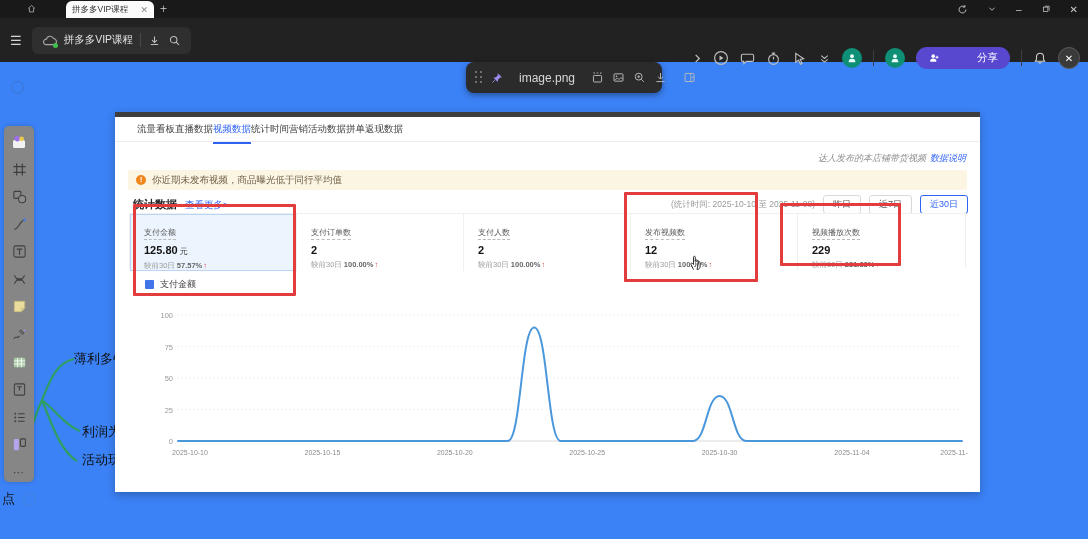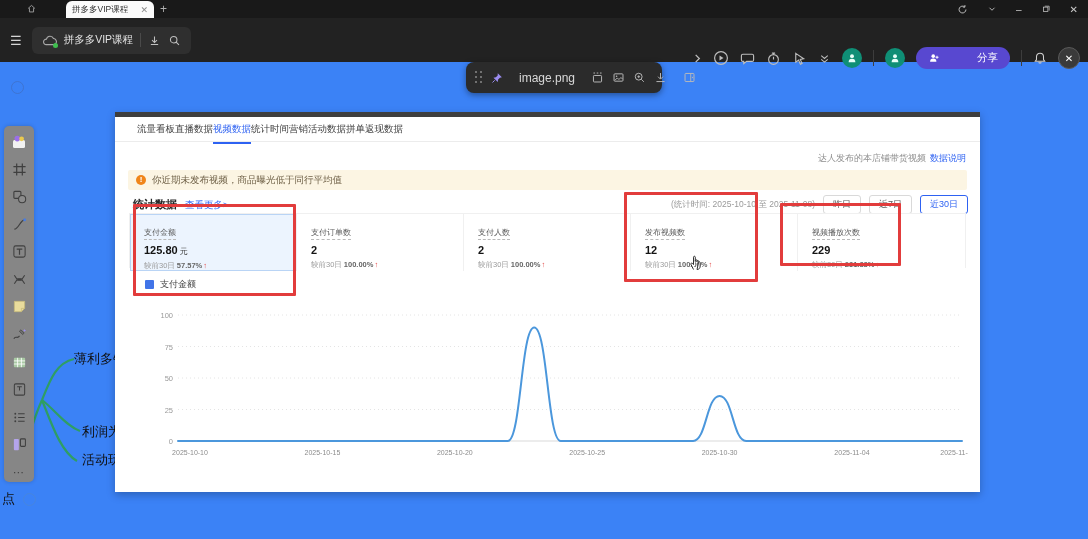--- a/index.html
+++ b/index.html
@@ -55,21 +55,21 @@
   
   .dash { position:absolute; left:115px; top:112px; width:865px; height:380px; background:#ffffff; z-index:2; box-shadow:0 3px 8px rgba(0,0,0,.25); }
   .dash-topstrip { position:absolute; left:0; top:0; width:100%; height:5px; background:#3e3e3e; }
   .tabs { position:absolute; left:22px; top:11px; display:flex; }
   .tab { font-size:9.5px; color:#404040; padding-bottom:6px; white-space:nowrap; }
   .tab.active { color:#2e62f2; border-bottom:2px solid #2e62f2; }
   .tabs-divider { position:absolute; left:0; top:29px; width:100%; height:1px; background:#ececec; }
   .subtabs { position:absolute; left:23px; top:36px; display:flex; gap:9px; }
   .subtab { font-size:9.5px; color:#555; padding-bottom:5px; white-space:nowrap; }
   .subtab.active { color:#2e62f2; border-bottom:2px solid #2e62f2; }
-  .note-line { position:absolute; right:14px; top:40px; font-size:9px; color:#8f8f8f; white-space:nowrap; }
+  .note-line { position:absolute; right:14px; top:40px; font-size:9px; color:#8f8f8f; white-space:nowrap;font-style:italic; }
   .note-link { color:#2e62f2; margin-left:4px; }
   .warning { position:absolute; left:13px; right:13px; top:58px; height:20px; background:#fcf5e3; border-radius:2px; display:flex; align-items:center; gap:6px; padding:0 8px; }
   .warn-ic { width:10px; height:10px; border-radius:50%; background:#f08519; color:#fff; font-size:8px; font-weight:bold; display:inline-flex; align-items:center; justify-content:center; line-height:1; }
   .warn-text { font-size:9.5px; color:#6f6147; }
   .section-row { position:absolute; left:18px; top:85px; display:flex; align-items:baseline; gap:8px; }
   .section-title { font-size:11px; font-weight:bold; color:#262626; }
   .more-link { font-size:9.5px; color:#3468f5; }
   .range-row { position:absolute; right:12px; top:83px; display:flex; align-items:center; gap:8px; }
   .time-range { font-size:8.5px; color:#9a9a9a; white-space:nowrap; }
   .range-btn { font-size:9px; color:#555; background:#fff; border:1px solid #d9d9d9; border-radius:3px; padding:2px 9px; white-space:nowrap; }

